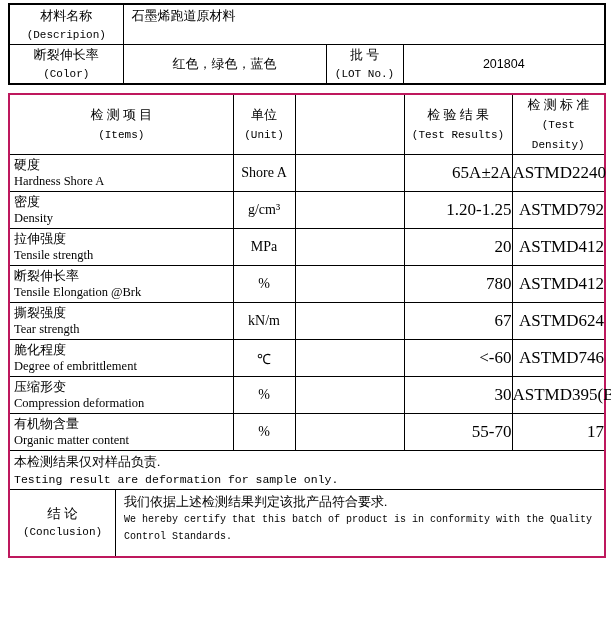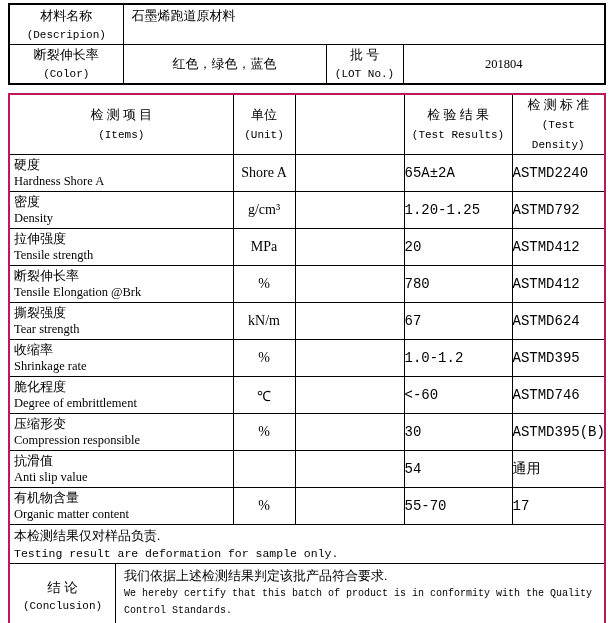--- a/index.html
+++ b/index.html
@@ -11,35 +11,35 @@
   table{border-collapse:collapse;width:100%;table-layout:fixed;}
   td{padding:0;vertical-align:middle;}
   .info-table td{border-right:1px solid #000;border-bottom:1px solid #000;height:37px;}
   .info-table td:last-child{border-right:none;}
   .info-table tr:last-child td{border-bottom:none;}
   .two-line{text-align:center;line-height:17px;}
   .cn{font-size:13px;}
   .en-mono{font-family:"Liberation Mono","DejaVu Sans Mono",monospace;font-size:11px;}
   .val-top{vertical-align:top;padding:2px 0 0 8px;font-size:13px;text-align:left;}
   .val-center{text-align:center;font-size:13px;}
-  .lot-val{text-align:center;font-family:Liberation Serif, serif;
+  .lot-val{text-align:center;font-family:Liberation Sans, sans-serif;
            font-size:12.5px;}
   
   .main-box{position:absolute;left:8px;top:93px;width:598px;box-sizing:border-box;
             border:2px solid #be185d;}
   .main-table td{border-right:1px solid #000;border-bottom:1px solid #000;}
   .main-table td:last-child{border-right:none;}
   .main-table .hdr td{height:44px;text-align:center;line-height:18px;}
   .main-table .row td{height:36px;}
   .items-cell{text-align:left;padding-left:4px;line-height:17px;vertical-align:middle;}
   .items-cell .cn{font-size:13px;display:block;}
   .items-cell .en{font-size:12.5px;display:block;font-family:"Liberation Serif",serif;}
   .unit-cell{text-align:center;font-size:14px;font-family:"Liberation Serif",serif;}
-  .num-cell{text-align:left;font-family:Liberation Mono, monospace;
-            font-size:14px;}
+  .num-cell{text-align:right;font-family:Liberation Serif, serif;
+            font-size:17px;}
   
   .note-row{padding:2px 0 0 4px;line-height:18px;height:36px;}
   .note-row .cn{display:block;font-size:13px;font-family:Liberation Serif, serif;}
   .note-row .en{display:block;font-family:"Liberation Mono","DejaVu Sans Mono",monospace;
                 font-size:11.5px;}
   
   .conclusion-row{border-top:1px solid #000;display:flex;height:66px;}
   .concl-label{width:105px;border-right:1px solid #000;display:flex;flex-direction:column;
                justify-content:center;text-align:center;line-height:18px;flex:none;}
   .concl-label .cn{font-size:13.5px;}
@@ -161,57 +161,37 @@
           <span class="cn">撕裂强度</span>
           <span class="en">Tear strength</span>
         </td>
         <td class="unit-cell">kN/m</td>
         <td></td>
         <td class="num-cell">67</td>
         <td class="num-cell">ASTMD624</td>
       </tr>
       <tr class="row">
         <td class="items-cell">
-          <span class="cn">收缩率</span>
-          <span class="en">Shrinkage rate</span>
-        </td>
-        <td class="unit-cell">%</td>
-        <td></td>
-        <td class="num-cell">1.0-1.2</td>
-        <td class="num-cell">ASTMD395</td>
-      </tr>
-      <tr class="row">
-        <td class="items-cell">
           <span class="cn">脆化程度</span>
           <span class="en">Degree of embrittlement</span>
         </td>
         <td class="unit-cell">℃</td>
         <td></td>
         <td class="num-cell">&lt;-60</td>
         <td class="num-cell">ASTMD746</td>
       </tr>
       <tr class="row">
         <td class="items-cell">
           <span class="cn">压缩形变</span>
-          <span class="en">Compression responsible</span>
+          <span class="en">Compression deformation</span>
         </td>
         <td class="unit-cell">%</td>
         <td></td>
         <td class="num-cell">30</td>
         <td class="num-cell">ASTMD395(B)</td>
-      </tr>
-      <tr class="row">
-        <td class="items-cell">
-          <span class="cn">抗滑值</span>
-          <span class="en">Anti slip value</span>
-        </td>
-        <td class="unit-cell"></td>
-        <td></td>
-        <td class="num-cell">54</td>
-        <td class="num-cell">通用</td>
       </tr>
       <tr class="row">
         <td class="items-cell">
           <span class="cn">有机物含量</span>
           <span class="en">Organic matter content</span>
         </td>
         <td class="unit-cell">%</td>
         <td></td>
         <td class="num-cell">55-70</td>
         <td class="num-cell">17</td>

